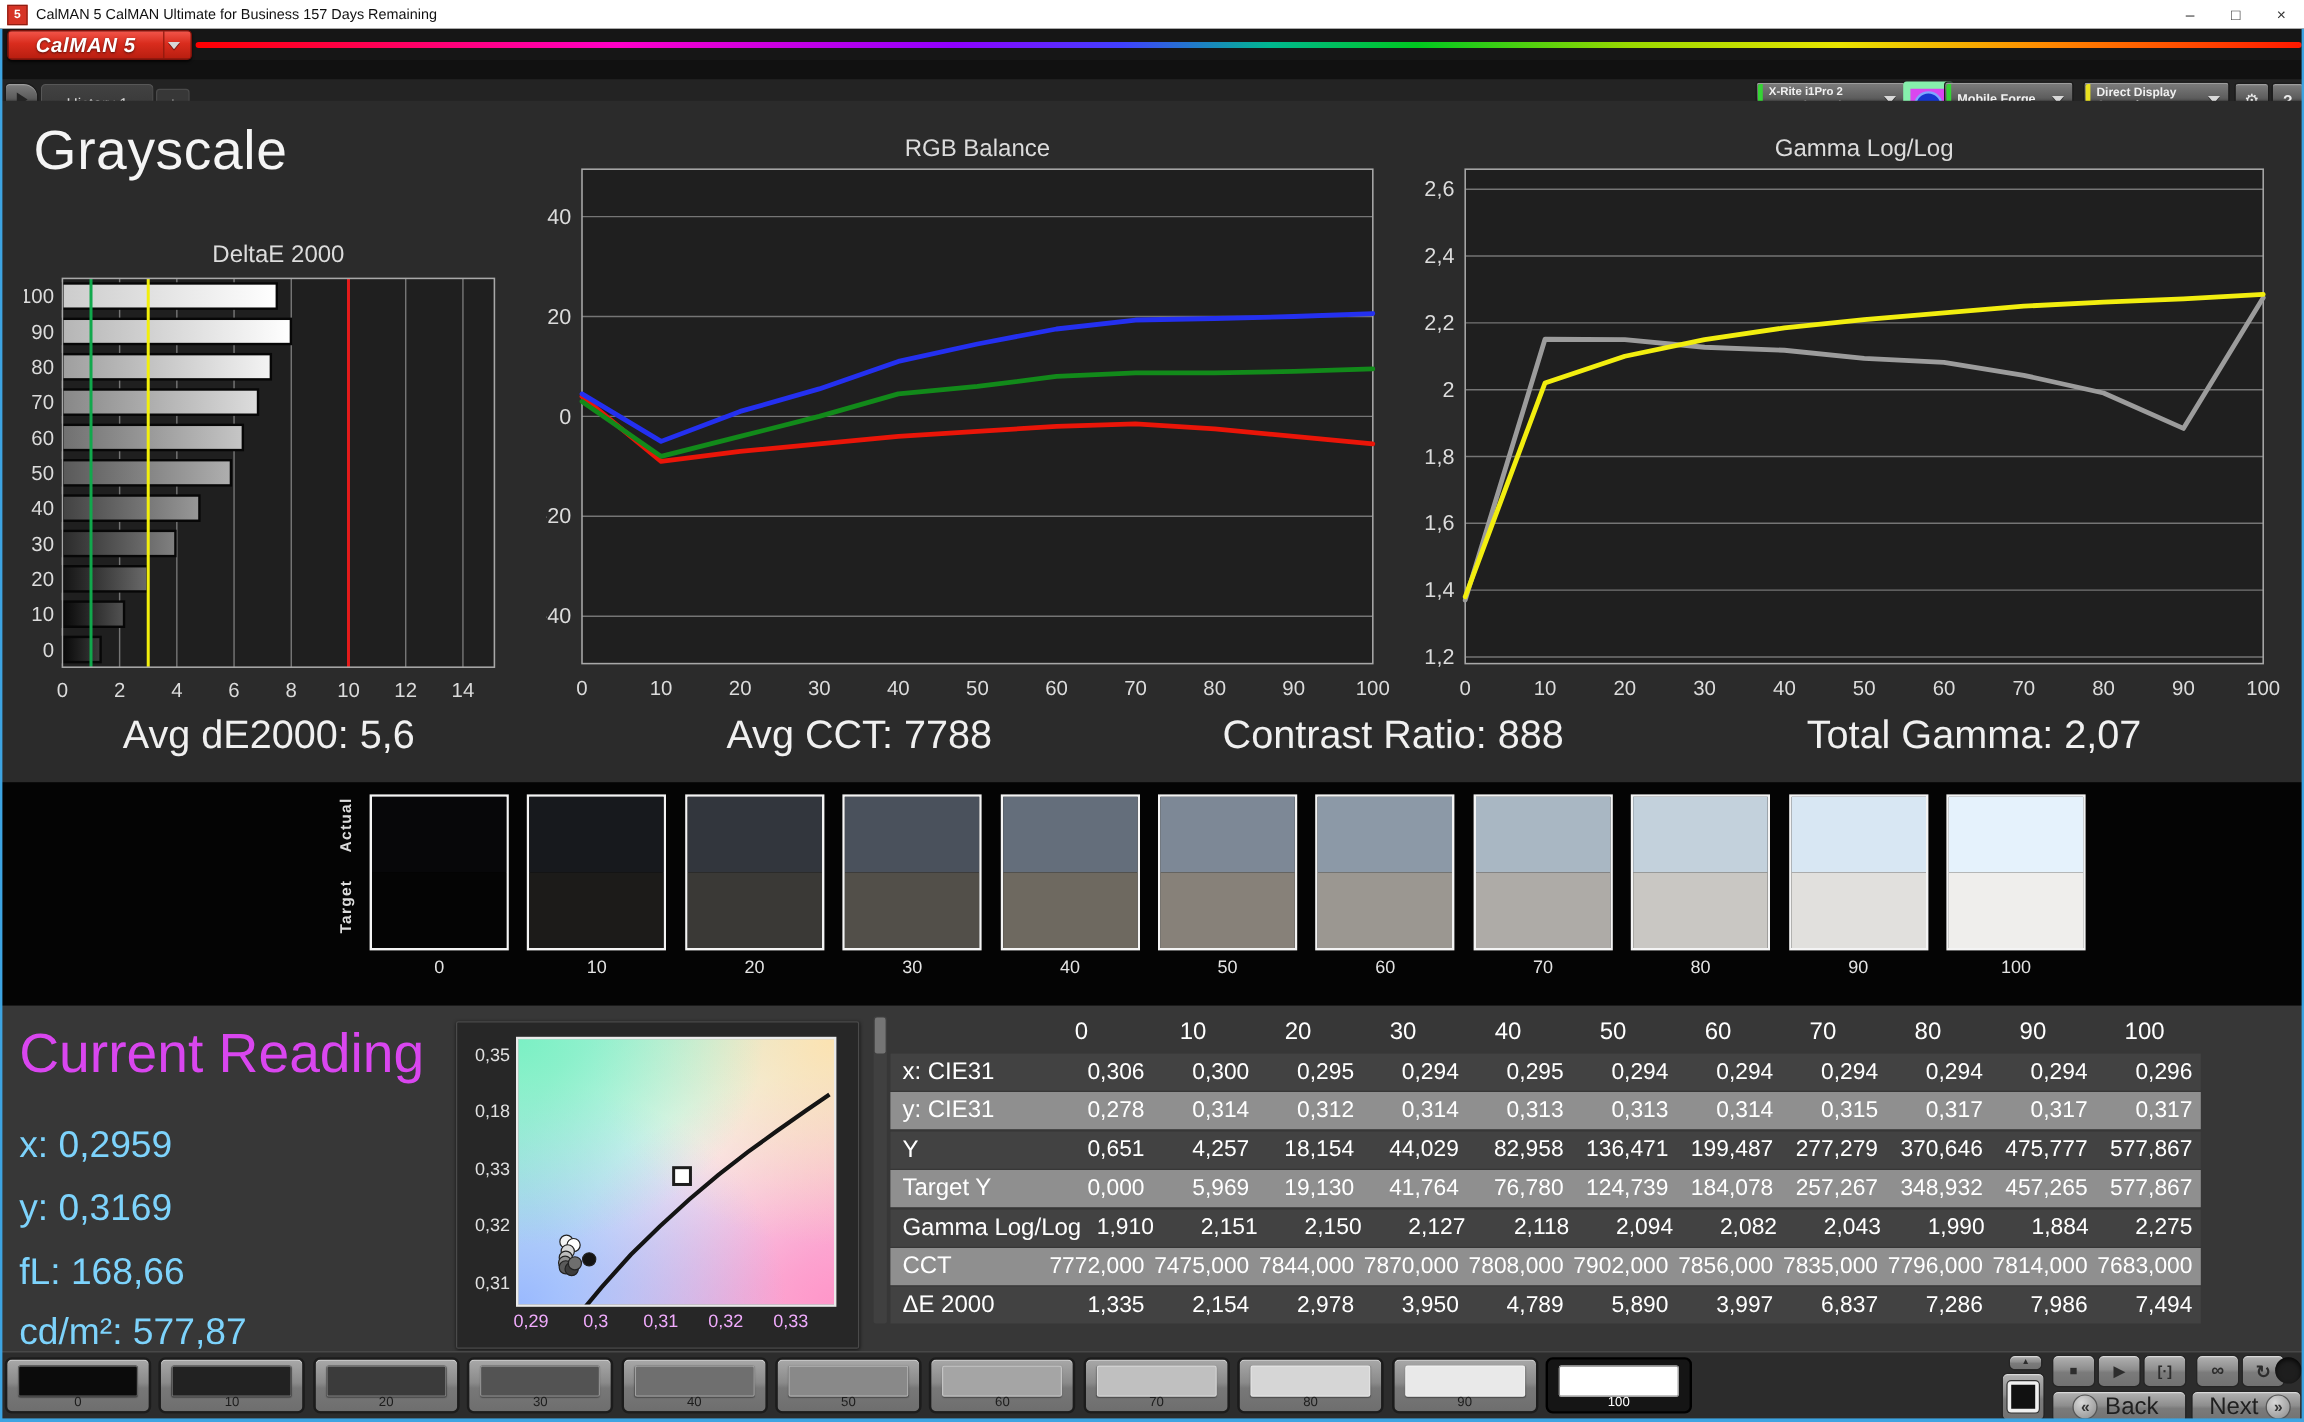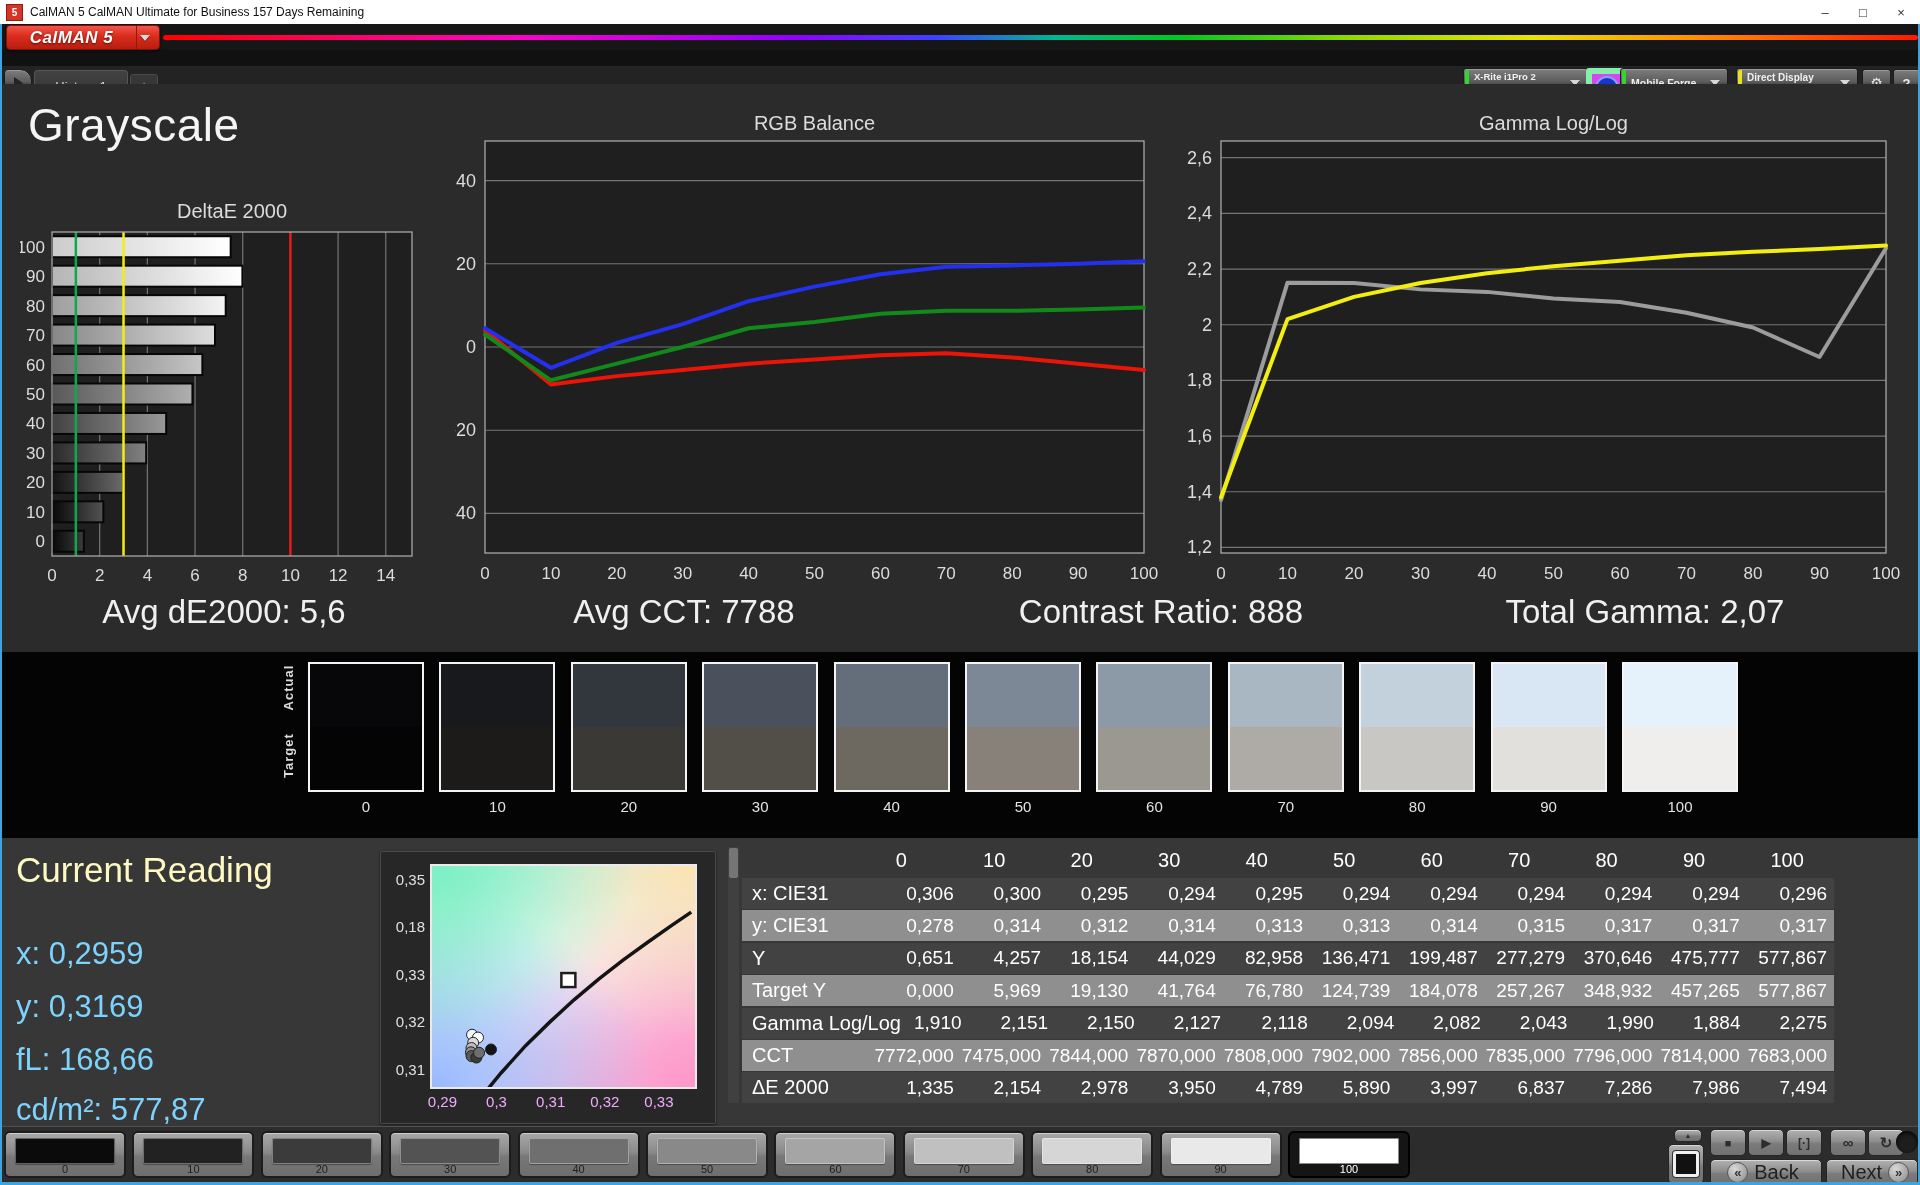--- a/index.html
+++ b/index.html
@@ -65,21 +65,21 @@
   
   .swatchstrip{left:0;top:652px;width:1920px;height:186px;background:#040404;}
   .vlabel{position:absolute;color:#dcdcdc;font-size:13px;font-weight:bold;letter-spacing:1px;
       transform:rotate(-90deg);transform-origin:center;width:70px;text-align:center;}
   .swatch{position:absolute;width:112px;border:2px solid #f4f4f4;}
   .swhalf{width:112px;height:63px;}
   .swlabel{position:absolute;width:116px;text-align:center;color:#e3e3e3;font-size:15px;}
 
   
   .lowersection{left:0;top:838px;width:1920px;height:288px;background:#373737;}
-  #cur-title{left:16px;top:850px;font-size:35px;color:#fef9c3;}
+  #cur-title{left:16px;top:850px;font-size:46px;color:#d946ef;}
   .cur-line{position:absolute;left:16px;font-size:31px;color:#7dd3fc;}
 
   
   .cie-panel{left:380px;top:851px;width:334px;height:271px;background:#272727;
       border:1px solid #4a4a4a;border-radius:2px;box-shadow:0 1px 3px rgba(0,0,0,.6);}
   #cie-plot{position:absolute;left:49px;top:12px;width:263px;height:221px;border:2px solid #eaeaea;box-sizing:content-box;
       background:
         radial-gradient(at 0% 0%,rgba(120,240,195,.95),rgba(120,240,195,0) 55%),
         radial-gradient(at 100% 0%,rgba(255,226,170,.9),rgba(255,226,170,0) 55%),
         radial-gradient(at 0% 100%,rgba(150,182,255,.95),rgba(150,182,255,0) 60%),
@@ -341,21 +341,21 @@
     <text x="568" y="483" text-anchor="middle" font-size="17" fill="#dcdcdc">80</text>
     <text x="634.5" y="483" text-anchor="middle" font-size="17" fill="#dcdcdc">90</text>
     <text x="701" y="483" text-anchor="middle" font-size="17" fill="#dcdcdc">100</text>
     <rect x="36" y="45" width="665" height="412" fill="none" stroke="#a8a8a8" stroke-width="1.3"></rect>
     <polyline points="36,404.10810810810807 102.5,186.6945945945947 169,186.972972972973 235.5,193.37567567567575 302,195.88108108108113 368.5,202.56216216216222 435,205.90270270270275 501.49999999999994,216.75945945945944 568,231.51351351351352 634.5,261.02162162162165 701,152.17567567567573" fill="none" stroke="#9c9c9c" stroke-width="4" stroke-linejoin="round" stroke-linecap="round"></polyline>
     <polyline points="36,401.3243243243243 102.5,223.16216216216216 169,200.89189189189187 235.5,186.972972972973 302,177.22972972972974 368.5,170.2702702702703 435,164.70270270270274 501.49999999999994,159.13513513513516 568,155.7945945945946 634.5,153.01081081081088 701,149.39189189189187" fill="none" stroke="#f2ee0f" stroke-width="4" stroke-linejoin="round" stroke-linecap="round"></polyline>
   </svg>
 
 <div id="stats-row">
     <div class="statcell" style="left: 224px;">Avg dE2000: 5,6</div>
-    <div class="statcell" style="left: 684px;">Avg CCT: 7788</div>
+    <div class="statcell" style="left: 716px;">Avg CCT: 7788</div>
     <div class="statcell" style="left: 1161px;">Contrast Ratio: 888</div>
     <div class="statcell" style="left: 1645px;">Total Gamma: 2,07</div>
   </div>
 
 <div class="abs swatchstrip">
   <div class="vlabel" style="left:253px;top:28px;">Actual</div>
   <div class="vlabel" style="left:253px;top:96px;">Target</div>
   <div id="swatch-row">
       <div class="swatch" style="left: 308px; top: 10px;">
         <div class="swhalf" style="background: rgb(7, 7, 9);"></div>

